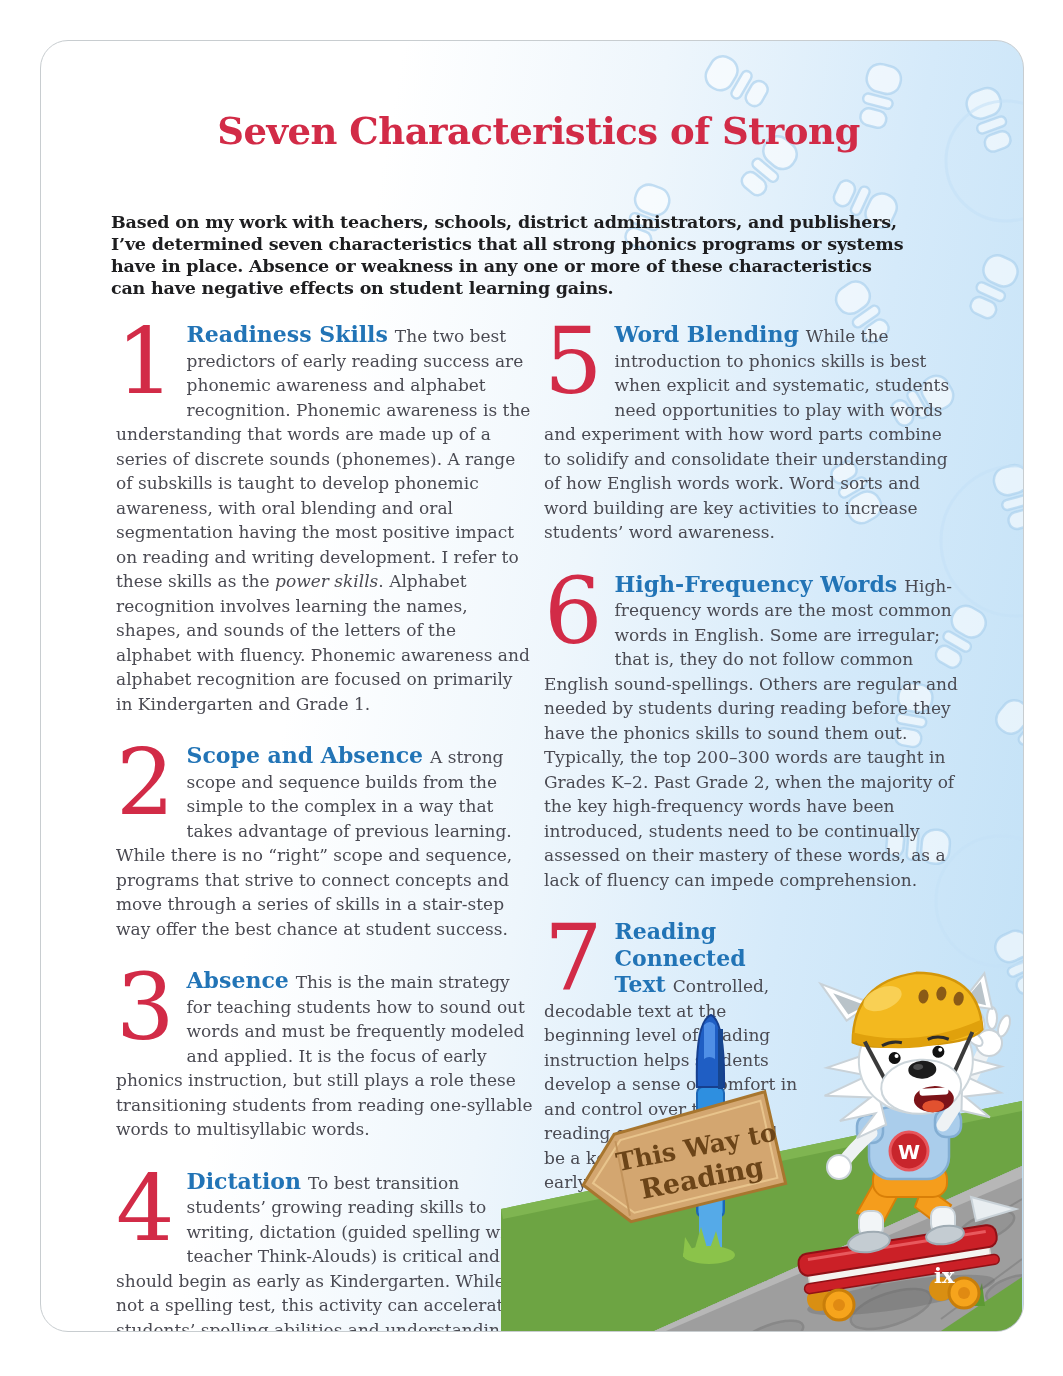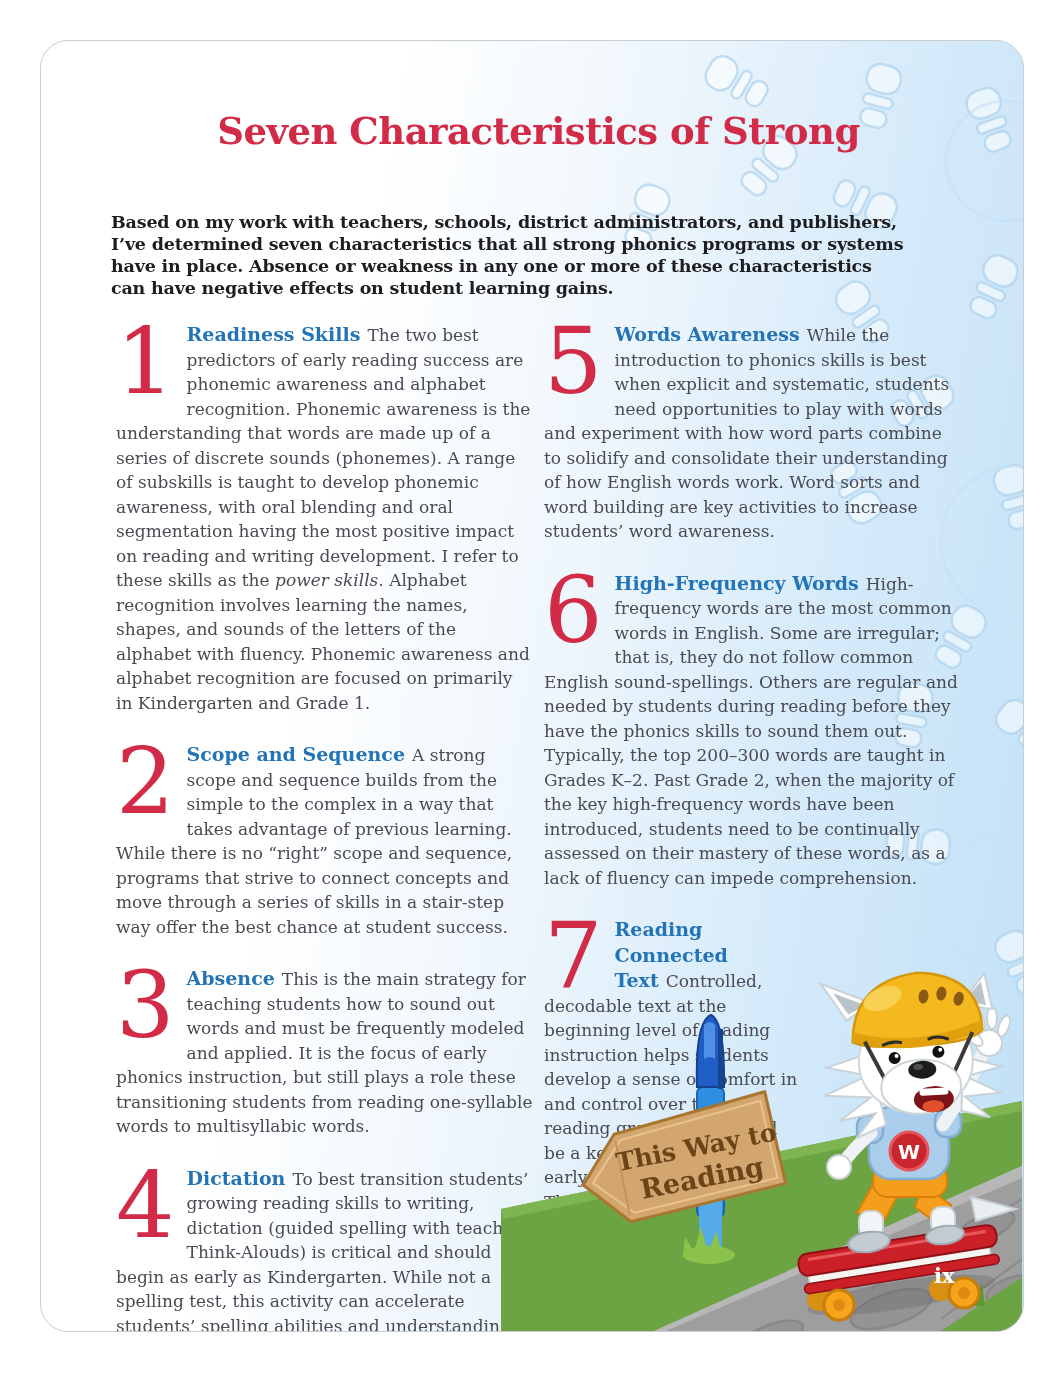--- a/index.html
+++ b/index.html
@@ -15,21 +15,21 @@
         color:#1e1e20;font-weight:bold;font-size:17.5px;line-height:22px;letter-spacing:-0.2px;}
   .col{position:absolute;top:281px;}
   .col-left{left:75px;width:417px;}
   .col-right{left:503px;width:420px;}
   .item{margin-top:27px;}
   .item:first-child{margin-top:0;}
   .item::after{content:"";display:block;clear:both;}
   .num{float:left;color:#d22b47;font-weight:normal;font-size:92px;line-height:72px;
        margin:4px 12px 0 0;font-family:"DejaVu Serif",serif;}
   .item-text{font-size:17px;line-height:24.5px;color:#4a4a52;}
-  .heading{color:#2274b6;font-weight:bold;font-size:19px;margin-right:7px;}
+  .heading{color:#2274b6;font-weight:bold;font-size:22px;margin-right:7px;}
   .ital{font-style:italic;}
   .wrap-spacer{float:right;width:165px;height:230px;margin-top:145px;}
   .scene-svg{position:absolute;left:430px;top:918px;width:551px;height:372px;pointer-events:none;}
   .page-num{position:absolute;left:893px;top:1222px;color:#ffffff;font-weight:bold;
         font-size:21px;font-family:"DejaVu Serif",serif;text-align:right;}
 </style>
 </head>
 <body>
 
 <div id="canvas">
@@ -79,42 +79,42 @@
     <div class="col col-left">
       <div class="item">
         <div class="num">1</div>
         <div class="item-text">
           <span class="heading">Readiness Skills</span><span>The two best predictors of early reading success are phonemic awareness and alphabet recognition. Phonemic awareness is the understanding that words are made up of a series of discrete sounds (phonemes). A range of subskills is taught to develop phonemic awareness, with oral blending and oral segmentation having the most positive impact on reading and writing development. I refer to these skills as the </span><span class="ital">power skills</span><span>. Alphabet recognition involves learning the names, shapes, and sounds of the letters of the alphabet with fluency. Phonemic awareness and alphabet recognition are focused on primarily in Kindergarten and Grade 1.</span>
         </div>
       </div>
       <div class="item">
         <div class="num">2</div>
         <div class="item-text">
-          <span class="heading">Scope and Sequence</span><span>A strong scope and sequence builds from the simple to the complex in a way that takes advantage of previous learning. While there is no “right” scope and sequence, programs that strive to connect concepts and move through a series of skills in a stair-step way offer the best chance at student success.</span>
+          <span class="heading">Scope and Absence</span><span>A strong scope and sequence builds from the simple to the complex in a way that takes advantage of previous learning. While there is no “right” scope and sequence, programs that strive to connect concepts and move through a series of skills in a stair-step way offer the best chance at student success.</span>
         </div>
       </div>
       <div class="item">
         <div class="num">3</div>
         <div class="item-text">
           <span class="heading">Absence</span><span>This is the main strategy for teaching students how to sound out words and must be frequently modeled and applied. It is the focus of early phonics instruction, but still plays a role these transitioning students from reading one-syllable words to multisyllabic words.</span>
         </div>
       </div>
       <div class="item">
         <div class="num">4</div>
         <div class="item-text">
           <span class="heading">Dictation</span><span>To best transition students’ growing reading skills to writing, dictation (guided spelling with teacher Think-Alouds) is critical and should begin as early as Kindergarten. While not a spelling test, this activity can accelerate students’ spelling abilities and understanding of common English spelling patterns and assist them in transferring their phonics skills to writing.</span>
         </div>
       </div>
     </div>
 
     <div class="col col-right">
       <div class="item">
         <div class="num">5</div>
         <div class="item-text">
-          <span class="heading">Words Awareness</span><span>While the introduction to phonics skills is best when explicit and systematic, students need opportunities to play with words and experiment with how word parts combine to solidify and consolidate their understanding of how English words work. Word sorts and word building are key activities to increase students’ word awareness.</span>
+          <span class="heading">Word Blending</span><span>While the introduction to phonics skills is best when explicit and systematic, students need opportunities to play with words and experiment with how word parts combine to solidify and consolidate their understanding of how English words work. Word sorts and word building are key activities to increase students’ word awareness.</span>
         </div>
       </div>
       <div class="item">
         <div class="num">6</div>
         <div class="item-text">
           <span class="heading">High-Frequency Words</span><span>High-frequency words are the most common words in English. Some are irregular; that is, they do not follow common English sound-spellings. Others are regular and needed by students during reading before they have the phonics skills to sound them out. Typically, the top 200–300 words are taught in Grades K–2. Past Grade 2, when the majority of the key high-frequency words have been introduced, students need to be continually assessed on their mastery of these words, as a lack of fluency can impede comprehension.</span>
         </div>
       </div>
       <div class="item">
         <div class="num">7</div>

